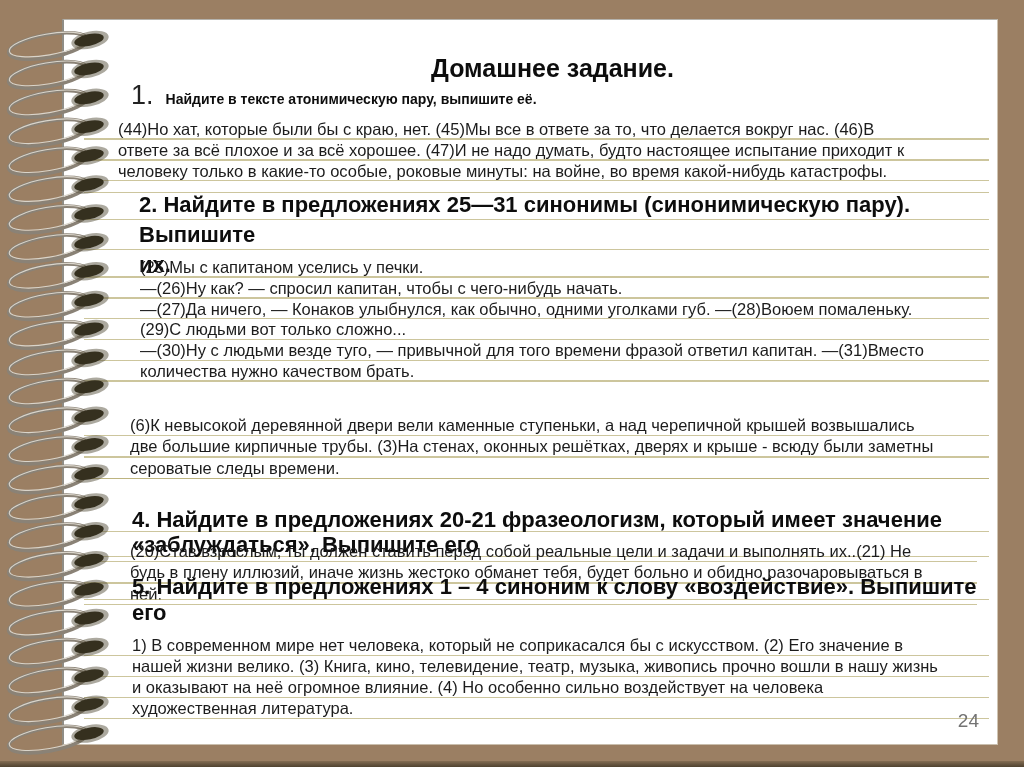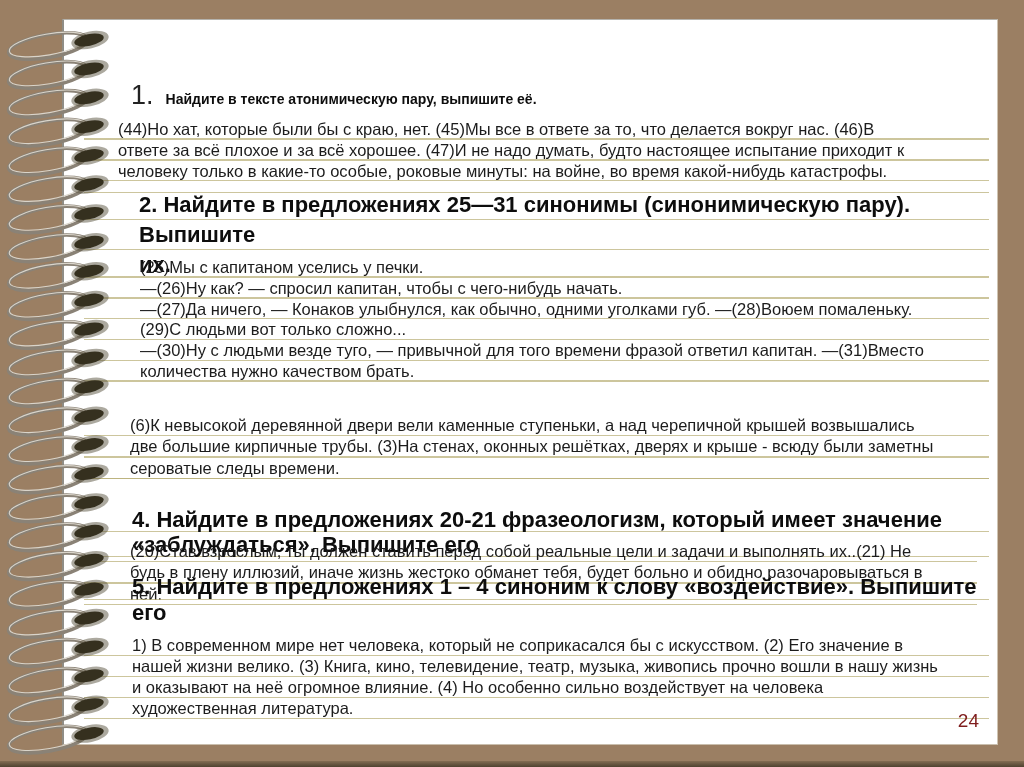--- a/index.html
+++ b/index.html
@@ -50,30 +50,31 @@
   .s2-head{top:170px;left:20px;right:8px;padding-left:55px;line-height:30px;height:60px;--p:30px;}
   .s2-body{top:228px;left:20px;right:8px;padding-left:56px;line-height:20.8px;height:125px;--p:20.8px;}
   .s3-head{top:362px;left:20px;right:8px;padding-left:48px;line-height:26px;height:26px;--p:26px;}
   .s3-body{top:386px;left:20px;right:8px;padding-left:46px;line-height:21.4px;height:65px;--p:21.4px;}
   .s4-head{top:487px;left:20px;right:8px;padding-left:48px;line-height:25px;height:50px;--p:25px;}
   .s4-body{top:512px;left:20px;right:20px;padding-left:46px;line-height:21.4px;height:65px;--p:21.4px;}
   .s5-head{top:554px;left:20px;right:8px;padding-left:48px;line-height:26px;height:26px;--p:26px;}
   .s5-body{top:606px;left:20px;right:8px;padding-left:48px;line-height:21px;height:84px;--p:21px;}
   .pagenum{
     position:absolute;top:690px;right:18px;
-    font-size:19px;color:#7f1d1d;white-space:normal;
+    font-size:19px;color:#737373;white-space:normal;
   }
 </style>
 </head>
 <body>
 
 <div class="stage">
 
   <div class="page">
 
+    <div class="block title">Домашнее задание.</div>
 
     <div class="block s1-head">
       <span class="s1-num">1.</span><span class="s1-title">Найдите в тексте атонимическую пару, выпишите её.</span>
     </div>
     <div class="block body ruled s1-body">(44)Но хат, которые были бы с краю, нет. (45)Мы все в ответе за то, что делается вокруг нас. (46)В
 ответе за всё плохое и за всё хорошее. (47)И не надо думать, будто настоящее испытание приходит к
 человеку только в какие-то особые, роковые минуты: на войне, во время какой-нибудь катастрофы.</div>
 
     <div class="gapline" style="top:172px"></div>
 

